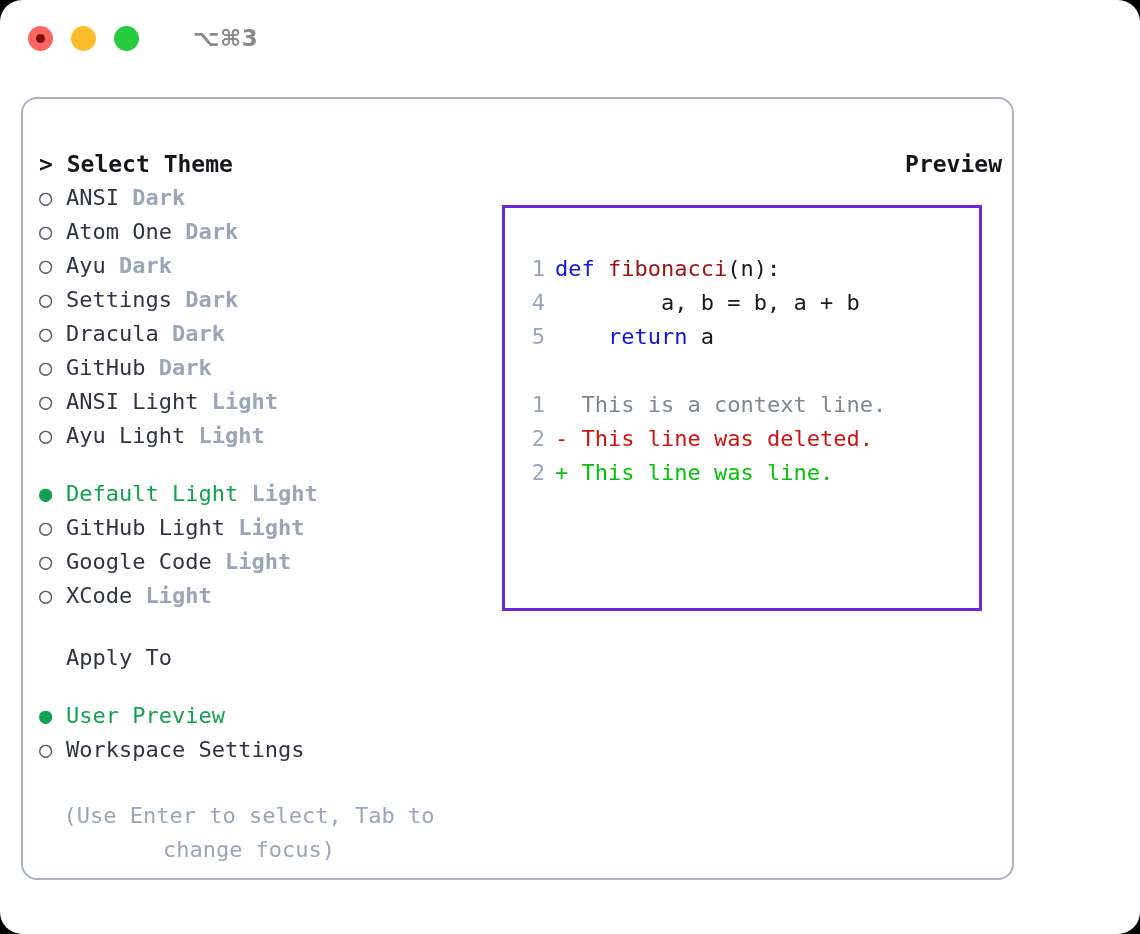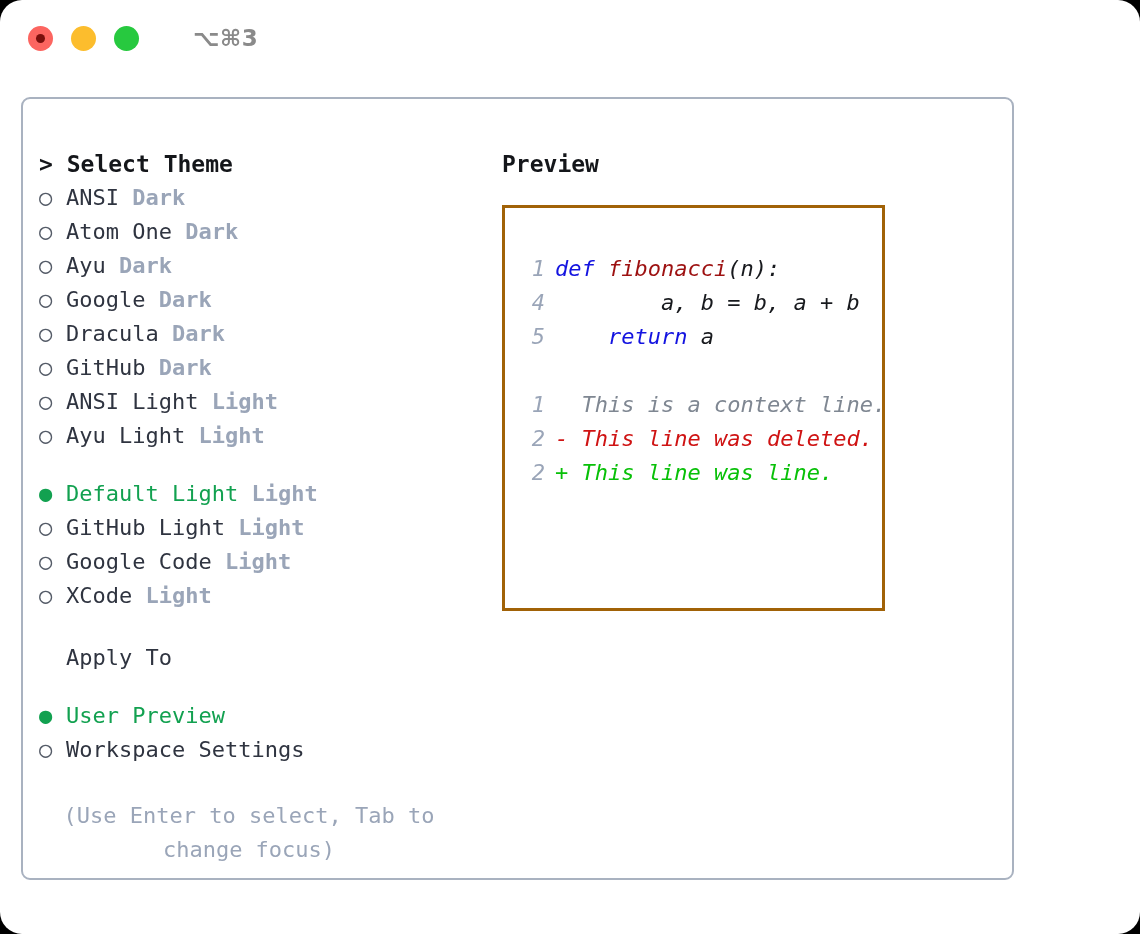--- a/index.html
+++ b/index.html
@@ -68,21 +68,21 @@
   }
 
   
   .panel {
     position: absolute;
     left: 21px;
     top: 97px;
     width: 993px;
     height: 783px;
     border: 2px solid #a9b2c0;
-    border-radius: 9px;
+    border-radius: 16px;
     box-sizing: border-box;
     background: #ffffff;
   }
 
   .columns {
     position: absolute;
     left: 0; top: 0;
     width: 100%;
     height: 100%;
   }
@@ -144,30 +144,30 @@
     width: 420px;
     text-align: center;
   }
 
   
   .preview-heading {
     font-size: 23px;
     font-weight: 700;
     color: #14161a;
     line-height: 34px;
+    text-align: right;
   }
   .preview-box {
     margin-top: 24px;
-    width: 383px;
+    width: 480px;
     height: 406px;
-    border: 3px solid #a16207;
+    border: 3px solid #6d28d9;
     box-sizing: border-box;
     background: #ffffff;
     padding: 44px 0 0 14px;
-    font-style: italic;
   }
   .code-line {
     font-size: 22px;
     line-height: 34px;
     white-space: pre;
     color: #17191d;
   }
   .ln {
     display: inline-block;
     width: 26px;
@@ -202,21 +202,21 @@
     <div class="columns">
 
       <div class="col-left">
 
         <div class="list-heading"><span>&gt; </span><span>Select Theme</span></div>
 
         <div id="theme-items">
             <div class="row"><span class="marker marker-empty">○</span><span class="row-label">ANSI</span><span> </span><span class="row-tag">Dark</span></div>
             <div class="row"><span class="marker marker-empty">○</span><span class="row-label">Atom One</span><span> </span><span class="row-tag">Dark</span></div>
             <div class="row"><span class="marker marker-empty">○</span><span class="row-label">Ayu</span><span> </span><span class="row-tag">Dark</span></div>
-            <div class="row"><span class="marker marker-empty">○</span><span class="row-label">Google</span><span> </span><span class="row-tag">Dark</span></div>
+            <div class="row"><span class="marker marker-empty">○</span><span class="row-label">Settings</span><span> </span><span class="row-tag">Dark</span></div>
             <div class="row"><span class="marker marker-empty">○</span><span class="row-label">Dracula</span><span> </span><span class="row-tag">Dark</span></div>
             <div class="row"><span class="marker marker-empty">○</span><span class="row-label">GitHub</span><span> </span><span class="row-tag">Dark</span></div>
             <div class="row"><span class="marker marker-empty">○</span><span class="row-label">ANSI Light</span><span> </span><span class="row-tag">Light</span></div>
             <div class="row"><span class="marker marker-empty">○</span><span class="row-label">Ayu Light</span><span> </span><span class="row-tag">Light</span></div>
             <div class="row"><span class="marker marker-filled">●</span><span class="row-label selected">Default Light</span><span> </span><span class="row-tag">Light</span></div>
             <div class="row"><span class="marker marker-empty">○</span><span class="row-label">GitHub Light</span><span> </span><span class="row-tag">Light</span></div>
             <div class="row"><span class="marker marker-empty">○</span><span class="row-label">Google Code</span><span> </span><span class="row-tag">Light</span></div>
             <div class="row"><span class="marker marker-empty">○</span><span class="row-label">XCode</span><span> </span><span class="row-tag">Light</span></div>
           </div>
 

